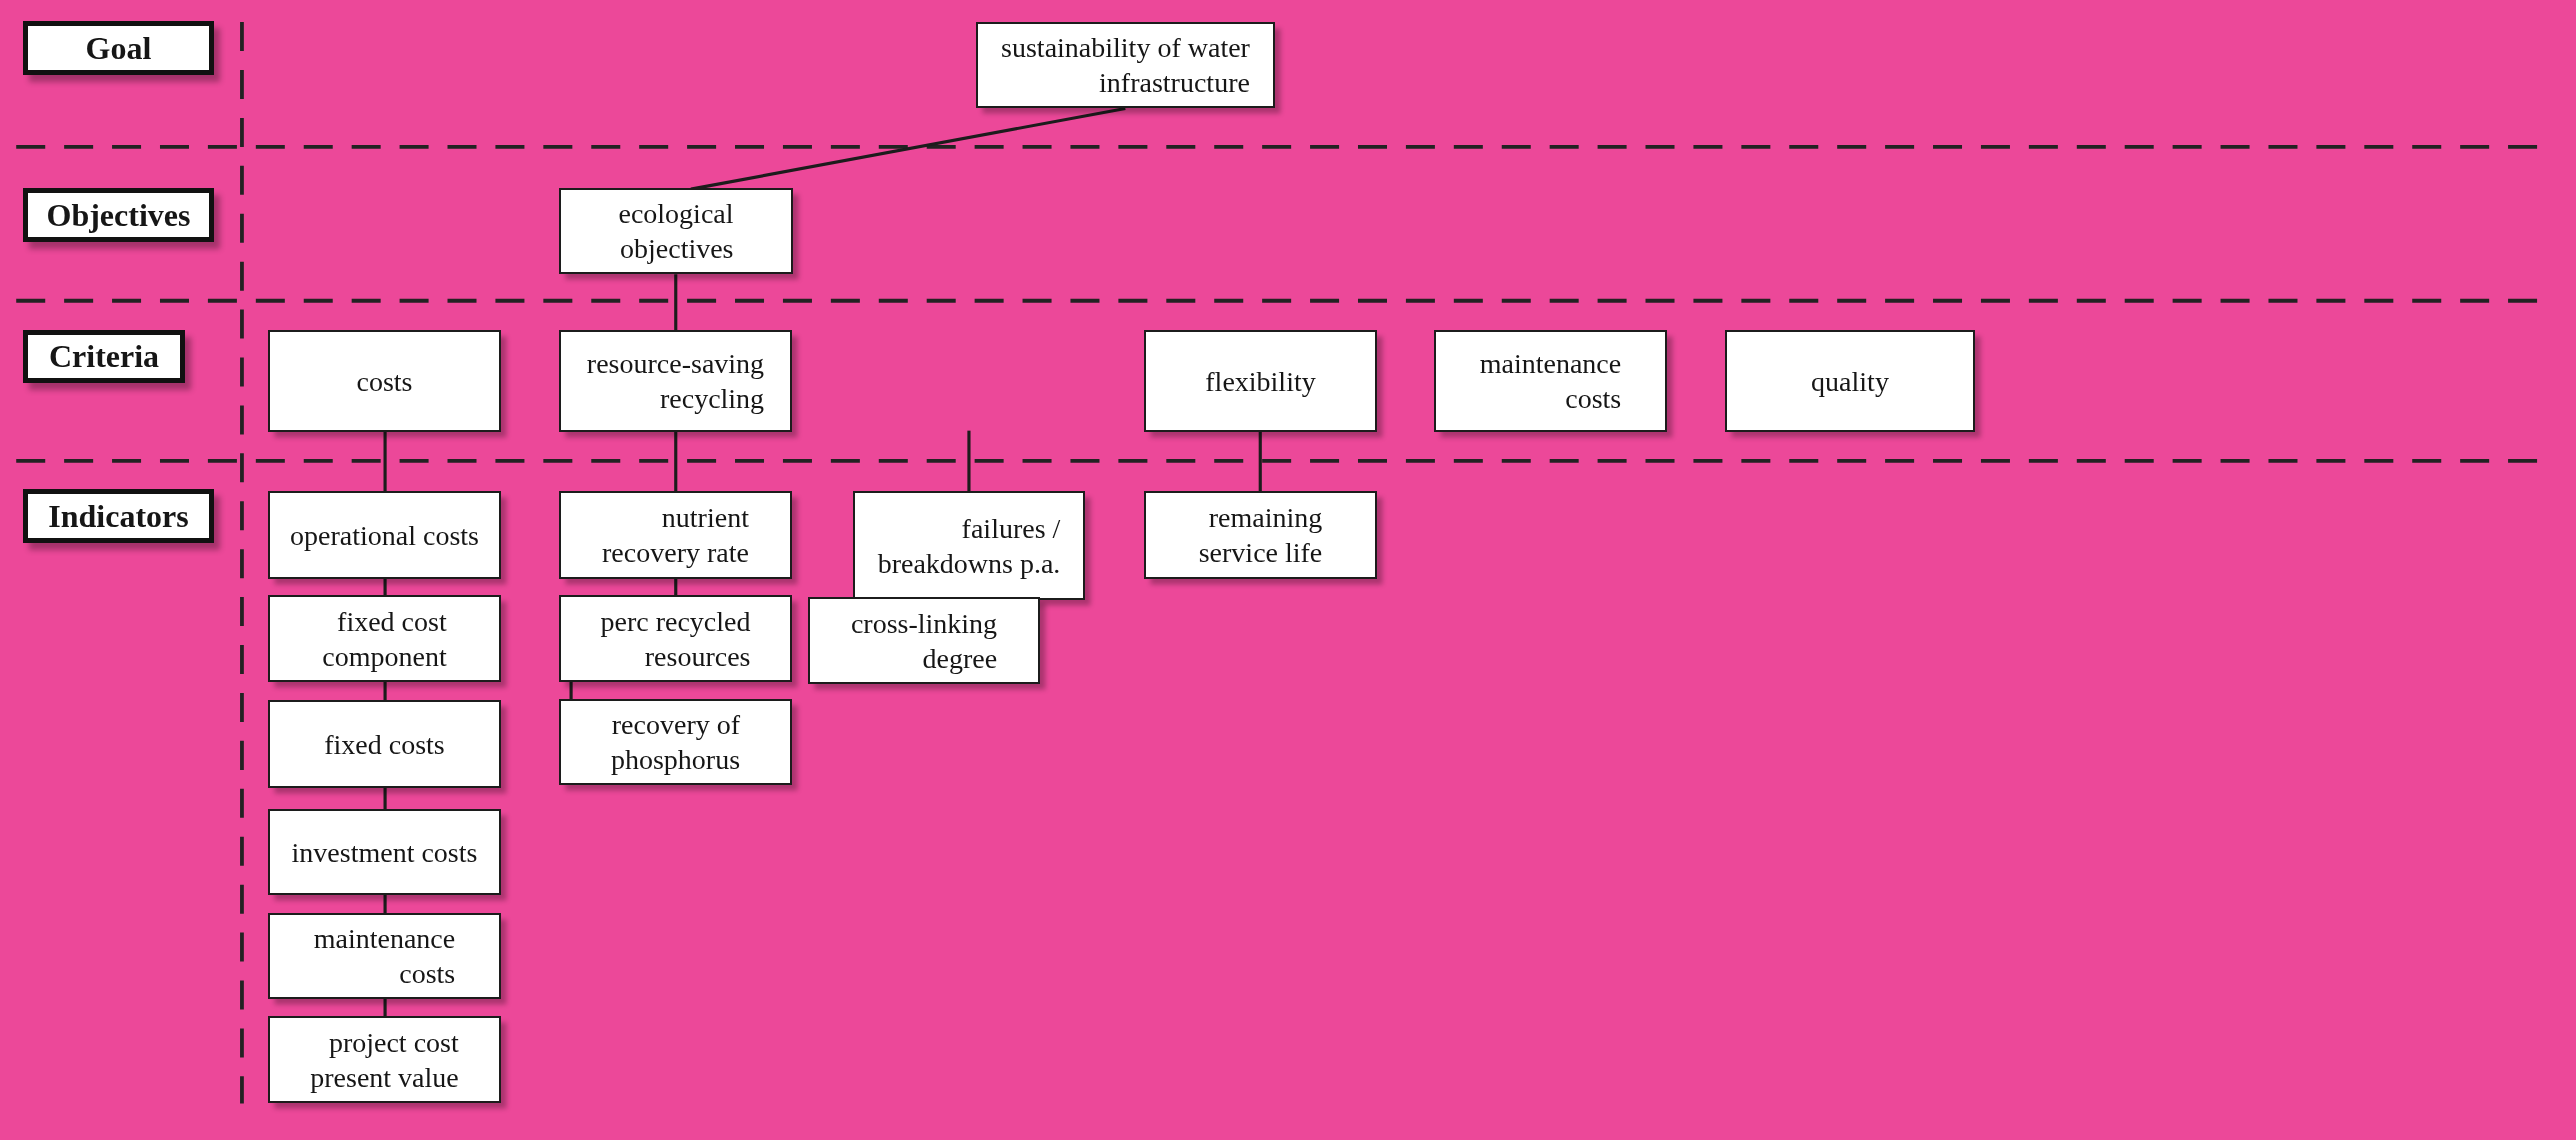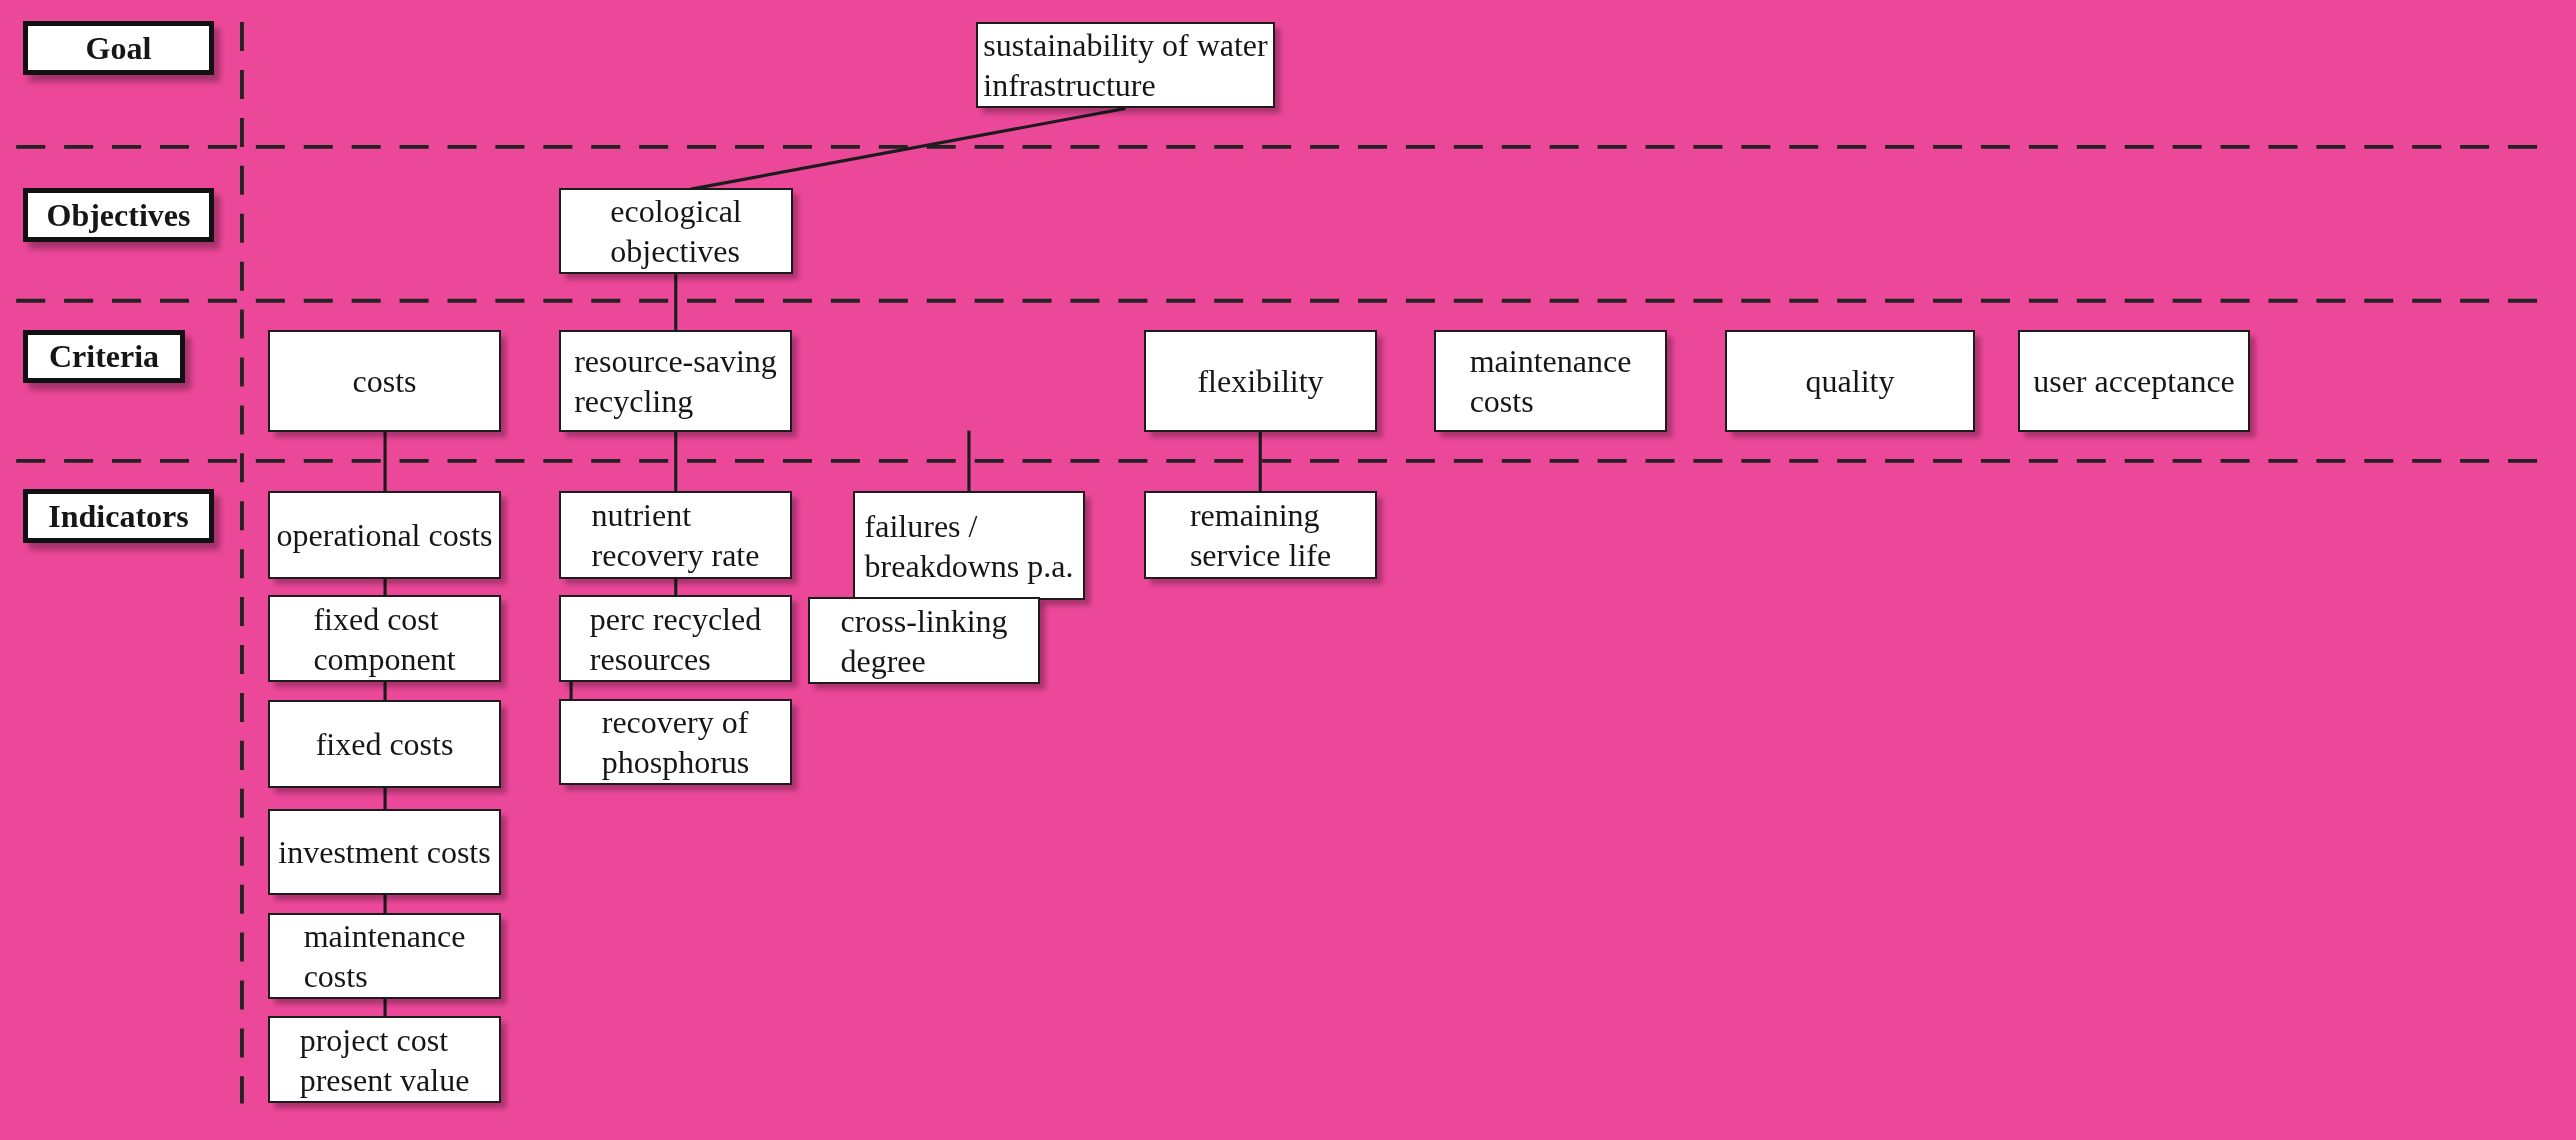--- a/index.html
+++ b/index.html
@@ -11,22 +11,22 @@
     color:#161616;
     overflow:hidden;
   }
   #wires{position:absolute;left:0;top:0;width:2576px;height:1140px;pointer-events:none;}
   .node{
     position:absolute;
     background:#ffffff;
     border:2.5px solid #1c1c1c;
     box-shadow:5.7px 6.3px 5px rgba(0,0,0,0.28);
     display:flex;align-items:center;justify-content:center;
-    text-align:left;
-    font-size:32px;line-height:1.25;
+    text-align:right;
+    font-size:28px;line-height:1.25;
     white-space:pre-line;
     padding:0 4px;
     box-sizing:border-box;
   }
   .label-box{
     position:absolute;
     background:#ffffff;
     border:5px solid #111111;
     box-shadow:6.3px 7px 5.7px rgba(0,0,0,0.30);
     display:flex;align-items:center;justify-content:center;
@@ -77,21 +77,20 @@
   <div class="node" style="left:559px;top:188px;width:234px;height:86px">ecological
 objectives</div>
 
   <div class="node" style="left:268px;top:330px;width:233px;height:102px">costs</div>
   <div class="node" style="left:559px;top:330px;width:233px;height:102px">resource-saving
 recycling</div>
   <div class="node" style="left:1144px;top:330px;width:233px;height:102px">flexibility</div>
   <div class="node" style="left:1434px;top:330px;width:233px;height:102px">maintenance
 costs</div>
   <div class="node" style="left:1725px;top:330px;width:250px;height:102px">quality</div>
-  <div class="node" style="left:2018px;top:330px;width:232px;height:102px">user acceptance</div>
 
   <div class="node" style="left:268px;top:491px;width:233px;height:88px">operational costs</div>
   <div class="node" style="left:268px;top:595px;width:233px;height:87px">fixed cost
 component</div>
   <div class="node" style="left:268px;top:700px;width:233px;height:88px">fixed costs</div>
   <div class="node" style="left:268px;top:809px;width:233px;height:86px">investment costs</div>
   <div class="node" style="left:268px;top:913px;width:233px;height:86px">maintenance
 costs</div>
   <div class="node" style="left:268px;top:1016px;width:233px;height:87px">project cost
 present value</div>

